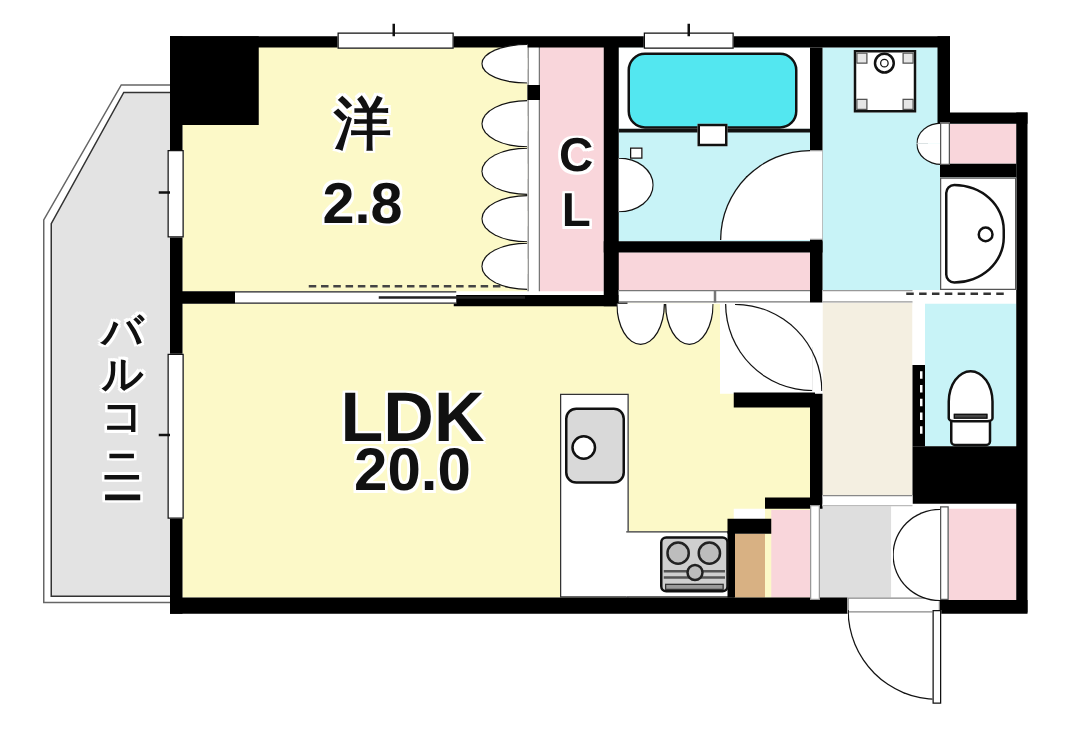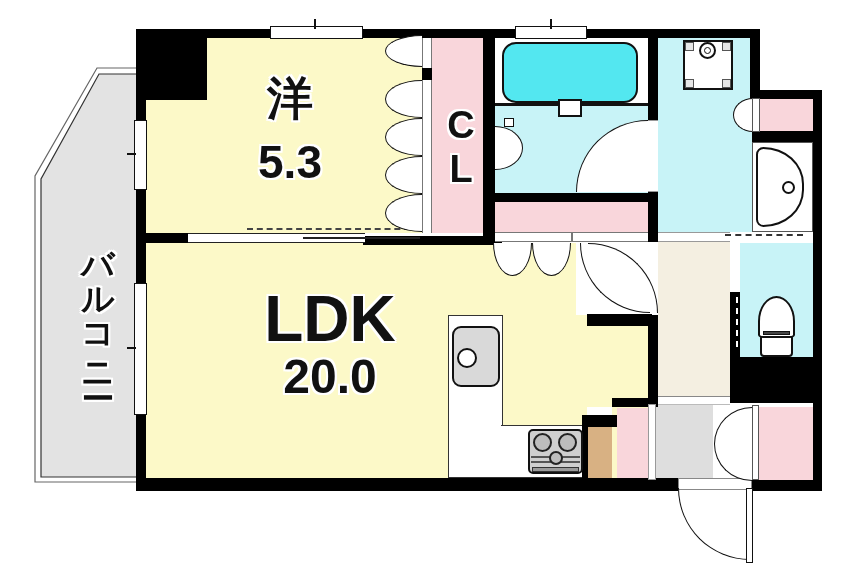--- a/index.html
+++ b/index.html
@@ -160,19 +160,19 @@
 
   <div class="abs" style="left:528px;top:429px;width:55px;height:45px;background:#cfcfcf;border:2px solid #111;border-radius:5px;"></div>
   <div class="abs" style="left:533px;top:433px;width:19px;height:19px;background:#bdbdbd;border:2px solid #222;border-radius:50%;"></div>
   <div class="abs" style="left:558px;top:433px;width:19px;height:19px;background:#bdbdbd;border:2px solid #222;border-radius:50%;"></div>
   <div class="abs" style="left:531px;top:456px;width:49px;height:2px;background:#555;"></div>
   <div class="abs" style="left:531px;top:461px;width:49px;height:2px;background:#555;"></div>
   <div class="abs" style="left:549px;top:451px;width:14px;height:14px;background:#bdbdbd;border:2px solid #222;border-radius:50%;"></div>
   <div class="abs" style="left:532px;top:467px;width:47px;height:5px;background:#9a9a9a;border:1px solid #333;"></div>
 
   <div class="abs lbl" style="left:250px;top:74px;width:80px;font-size:46px;">洋</div>
-  <div class="abs lbl" style="left:235px;top:138px;width:110px;font-size:46px;">5.3</div>
-  <div class="abs lbl" style="left:225px;top:286px;width:210px;font-size:64px;">LDK</div>
+  <div class="abs lbl" style="left:235px;top:138px;width:110px;font-size:46px;">2.8</div>
+  <div class="abs lbl" style="left:225px;top:305px;width:210px;font-size:56px;">LDK</div>
   <div class="abs lbl" style="left:225px;top:352px;width:210px;font-size:48px;">20.0</div>
   <div class="abs lbl vtext" style="left:436px;top:88px;width:44px;height:120px;font-size:38px;letter-spacing:2px;">CL</div>
   <div class="abs lbl vtext" style="left:71px;top:197px;width:44px;height:215px;font-size:33px;letter-spacing:1px;">バルコニー</div>
 
 </div>
 
 </body></html>

